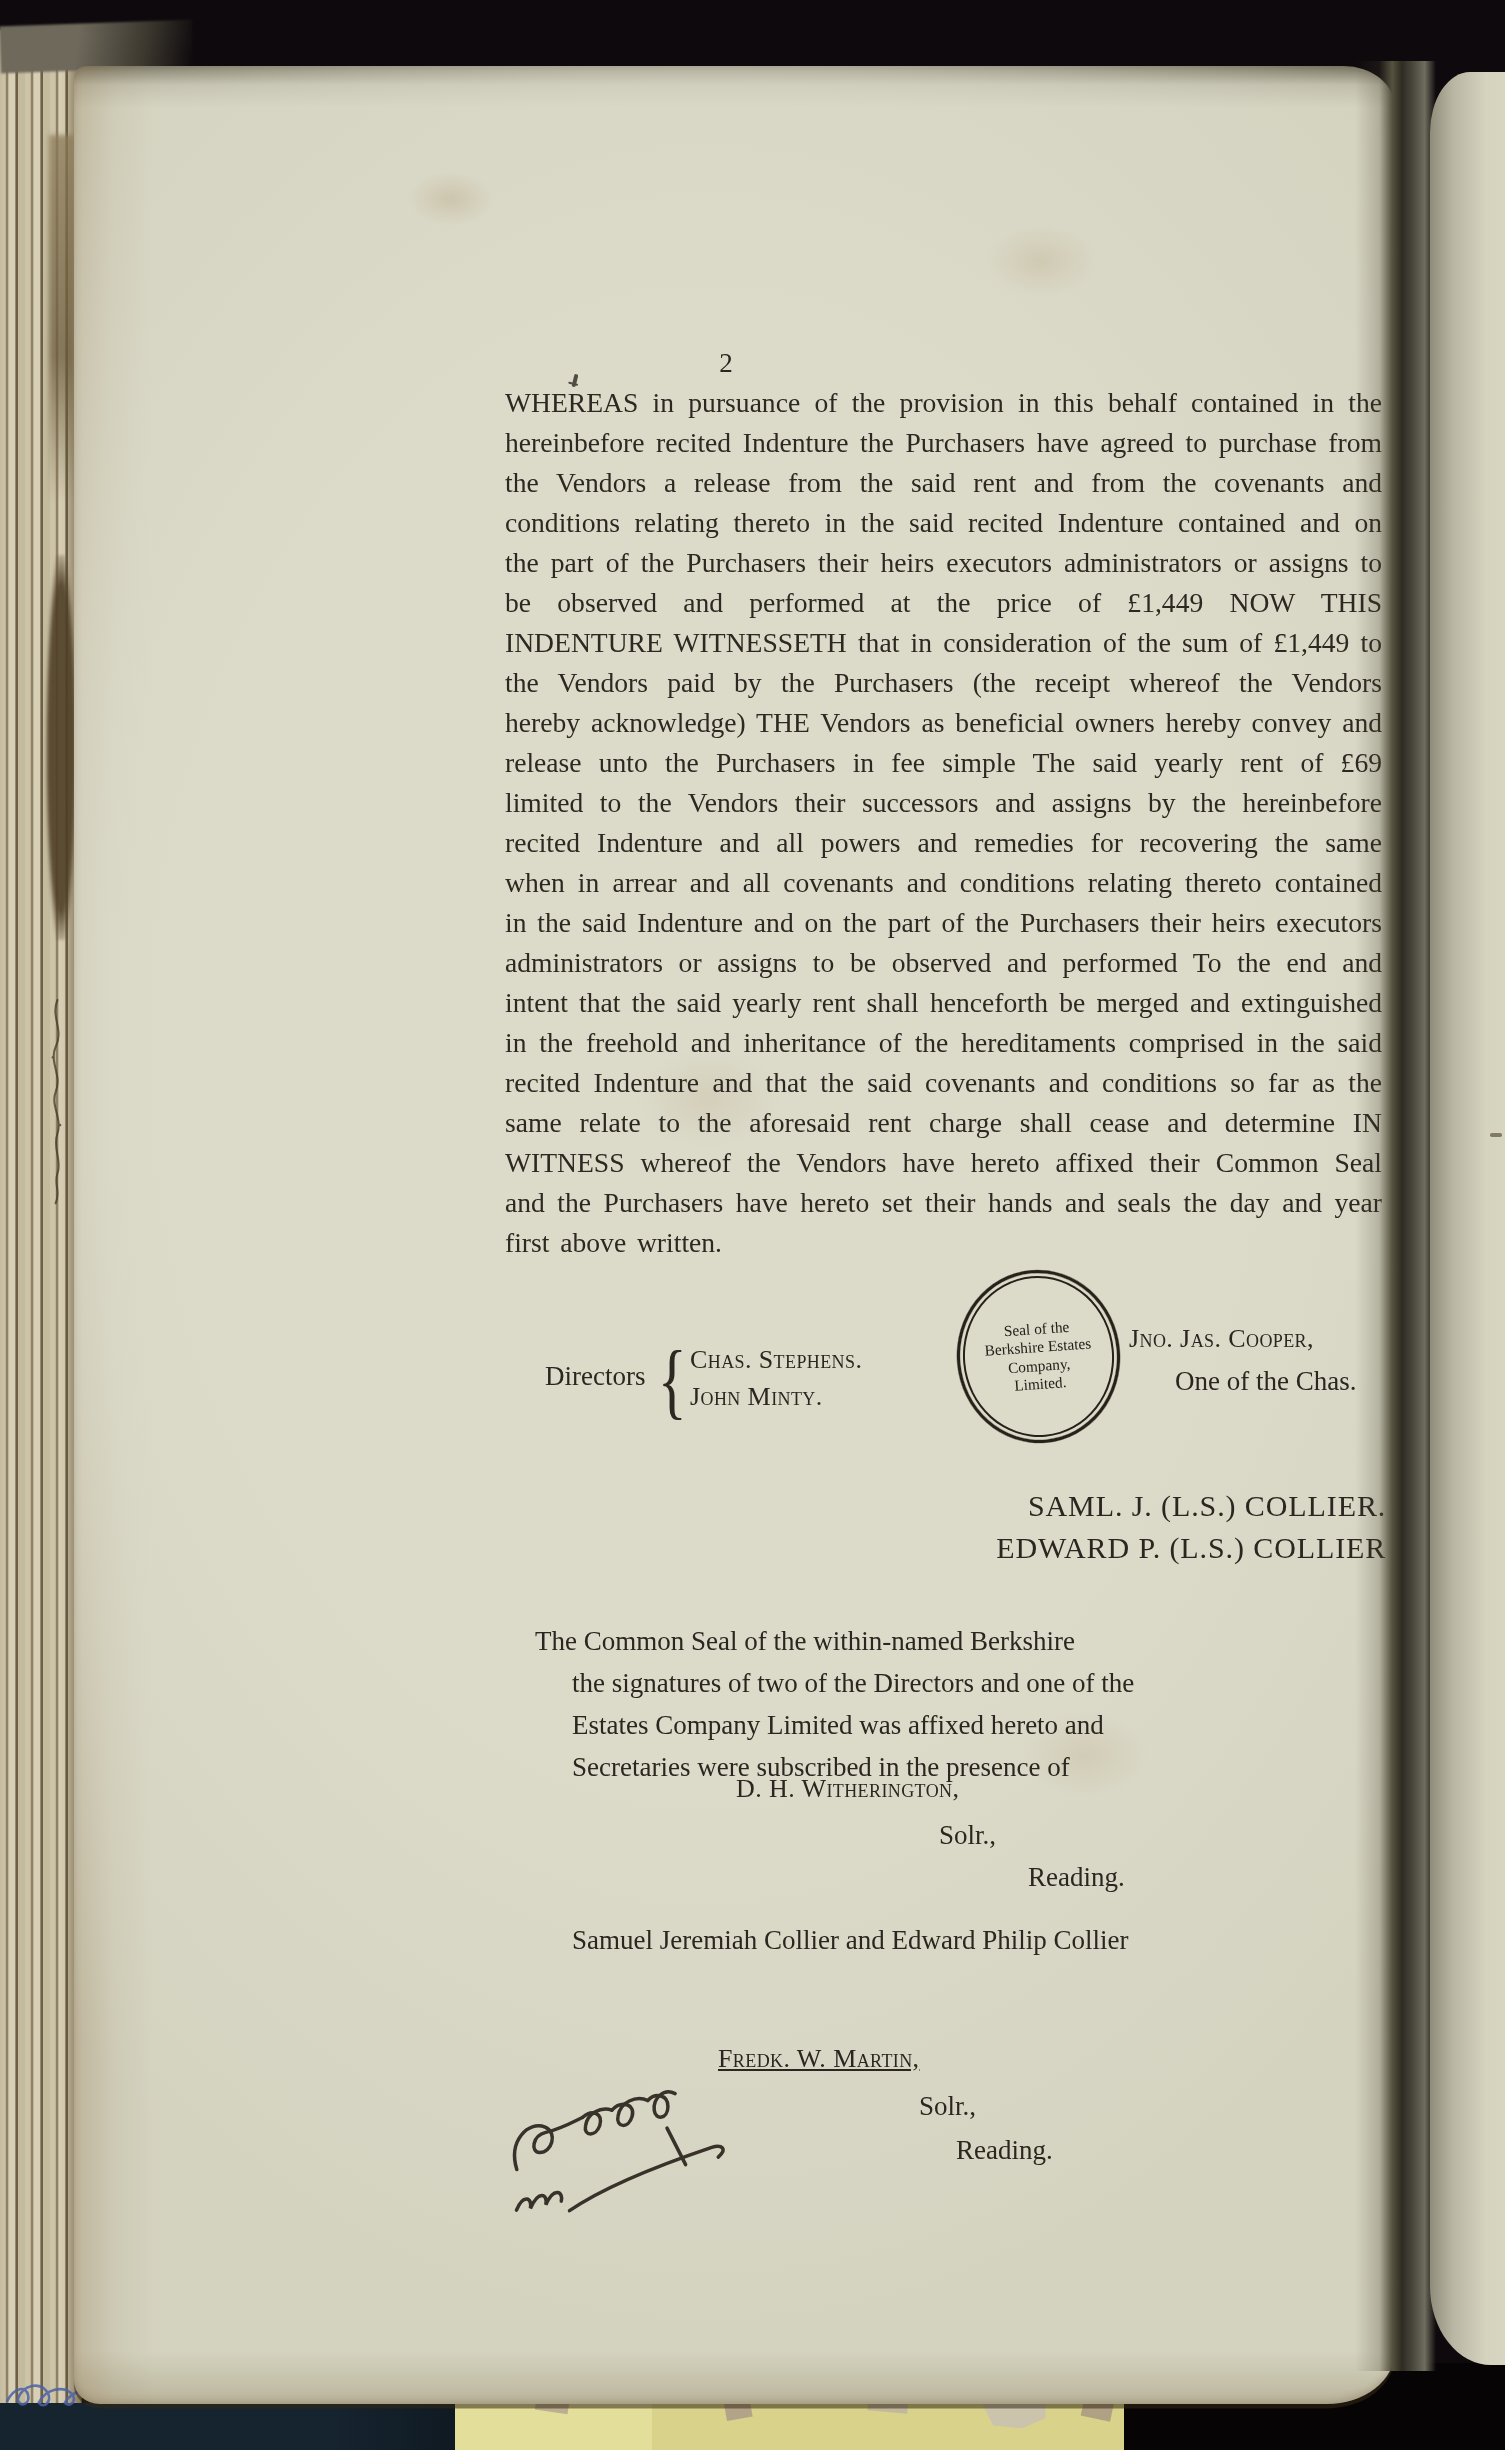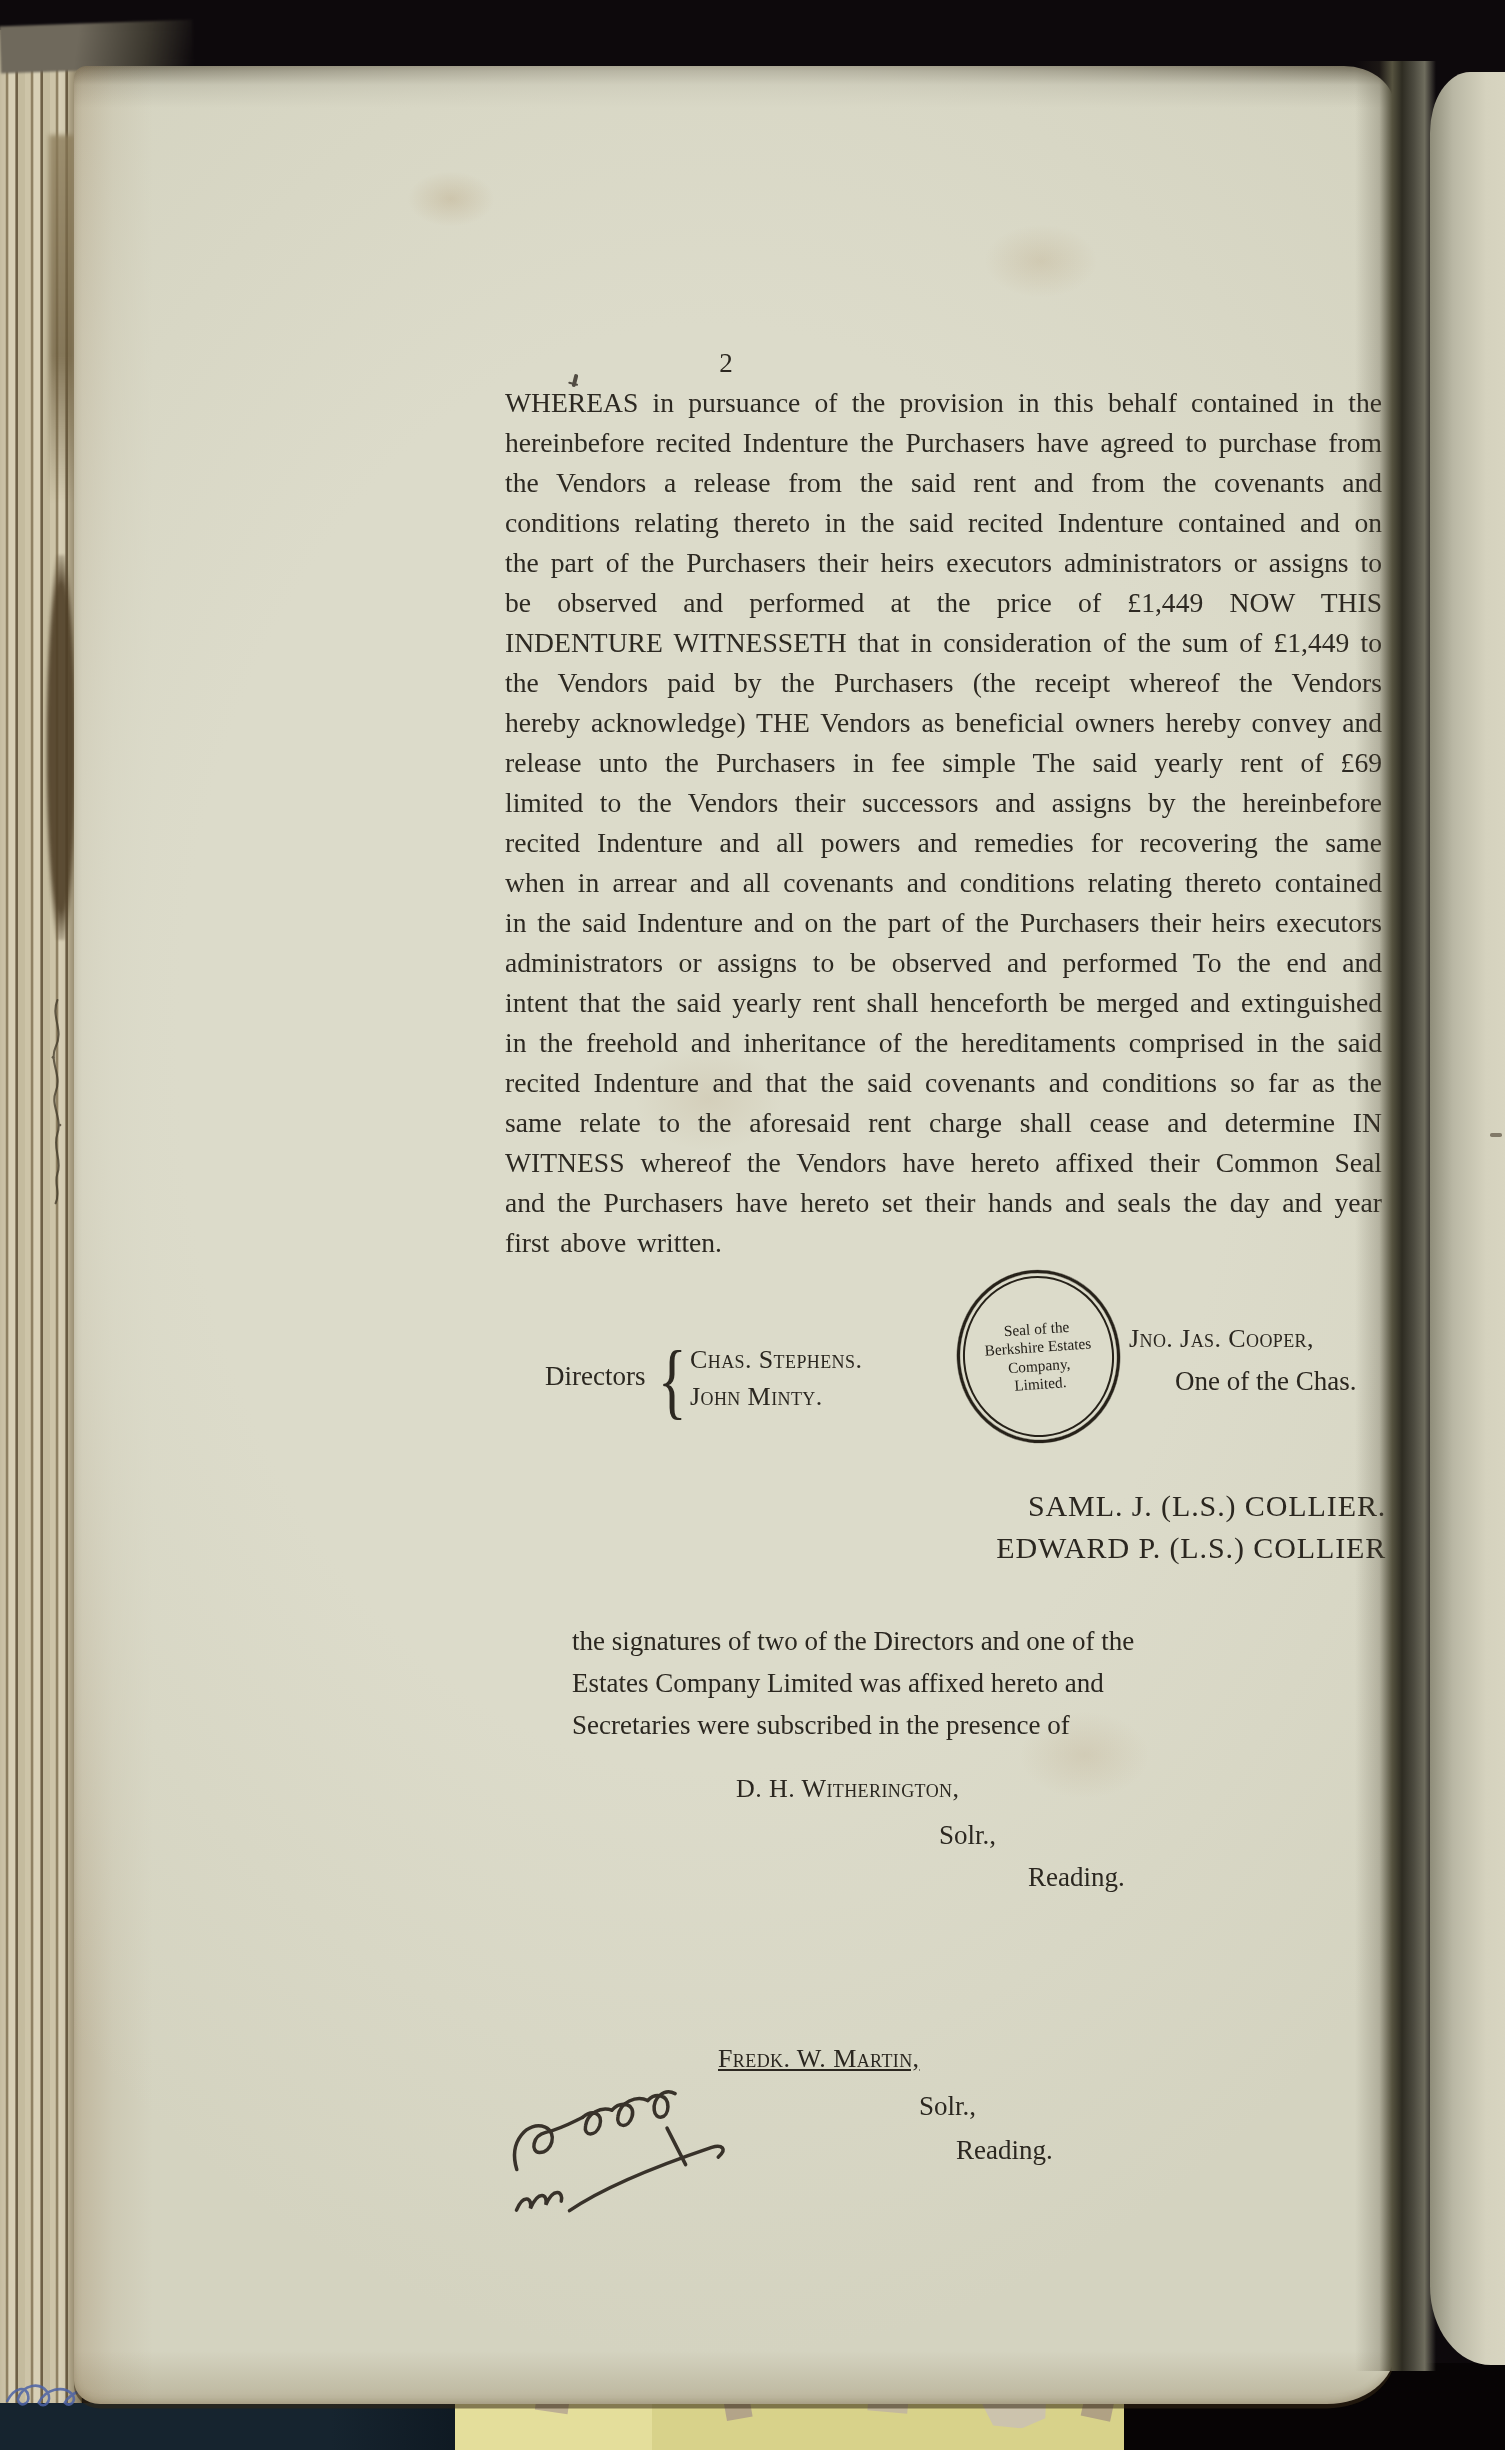--- a/index.html
+++ b/index.html
@@ -179,29 +179,31 @@
 
     <div class="secretary-name sc">Jno. Jas. Cooper,</div>
     <div class="secretary-title">One of the Chas.</div>
 
     <div class="sealed-sigs">
       <div>SAML. J. (L.S.) COLLIER.</div>
       <div>EDWARD P. (L.S.) COLLIER</div>
     </div>
 
     <div class="attest attest1">
+      <div>The Common Seal of the within-named Berkshire</div>
       <div class="ind">the signatures of two of the Directors and one of the</div>
       <div class="ind">Estates Company Limited was affixed hereto and</div>
       <div class="ind">Secretaries were subscribed in the presence of</div>
     </div>
     <div class="witness1-name sc">D. H. Witherington,</div>
     <div class="witness1-role">Solr.,</div>
     <div class="witness1-place">Reading.</div>
 
     <div class="attest attest2">
+      <div class="ind">Samuel Jeremiah Collier and Edward Philip Collier</div>
     </div>
     <div class="witness2-name sc">Fredk. W. Martin,</div>
     <div class="witness2-role">Solr.,</div>
     <div class="witness2-place">Reading.</div>
 
     <svg class="handwriting" width="254" height="149" viewBox="0 0 290 170">
       <g transform="rotate(-7 145 85)" fill="none" stroke="#38322a" stroke-width="4" stroke-linecap="round">
         <path d="M20,80 C14,46 40,26 58,36 C72,44 62,66 48,64 C38,62 42,44 58,42 C76,40 90,34 102,30"></path>
         <path d="M102,30 C114,22 126,28 120,42 C114,54 100,52 104,40 C108,26 124,20 136,26"></path>
         <path d="M136,26 C148,16 164,22 158,36 C152,50 138,46 142,34 C146,18 166,12 178,20"></path>

